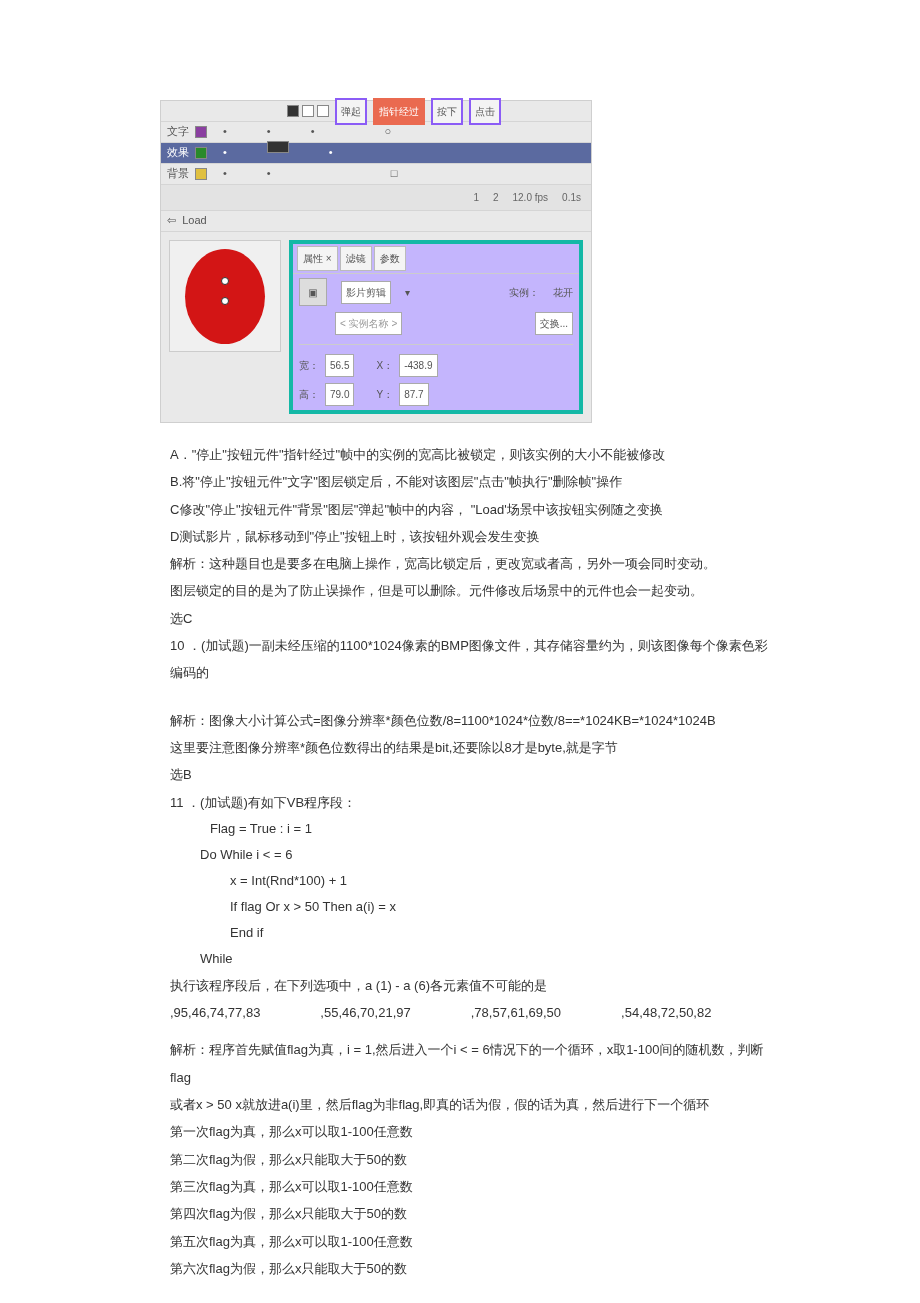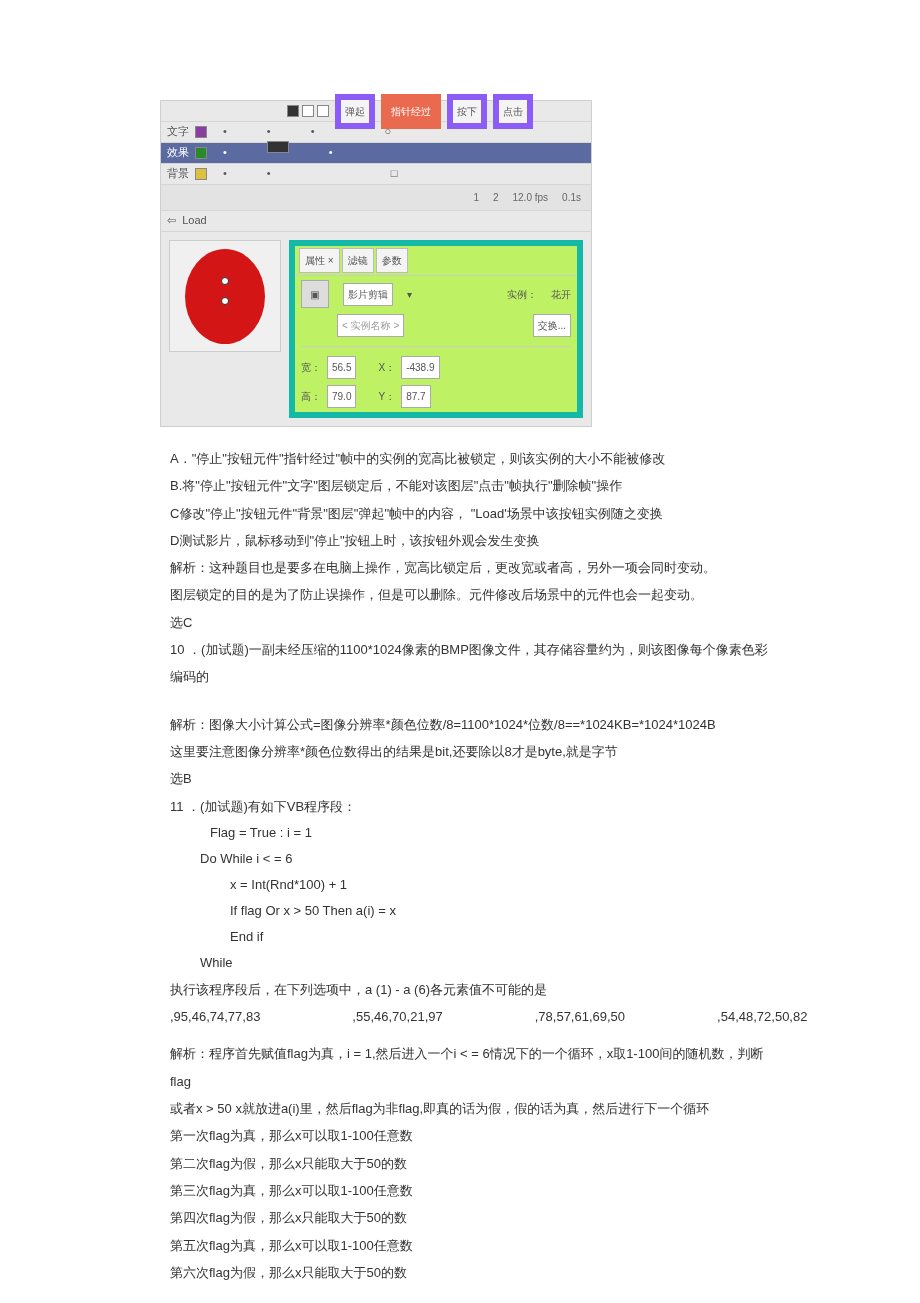--- a/index.html
+++ b/index.html
@@ -30,21 +30,21 @@
     border-bottom: 1px solid #d5d5d5;
     padding: 0 6px;
     gap: 6px;
   }
   .fp-icons { display:flex; gap:3px; margin-left:auto; }
   .sq { width:10px; height:10px; border:1px solid #888; background:#fff; }
   .sq.dark { background:#333; }
   .sq.purple { background:#8a3fa0; }
   .sq.green { background:#2a8a2a; }
   .sq.yellow { background:#e0c040; }
-  .tabbtn { font-size:10px; padding:1px 4px; border:6px solid #8b5cf6; background:#f4f4f4; }
+  .tabbtn { font-size:10px; padding:1px 4px; border:2px solid #8b5cf6; background:#f4f4f4; }
   .tabbtn.active { background:#ea6a50; color:#fff; border-color:#ea6a50; }
   .fp-timeline {
     display:flex; align-items:center; justify-content:flex-end;
     padding:2px 10px; gap:14px; font-size:10px; color:#666;
     border-bottom:1px solid #d5d5d5; background:#e3e3e3;
   }
   .fp-bottom {
     display:flex; gap:8px; padding:8px;
   }
   .oval-box {
@@ -53,34 +53,34 @@
     position:relative; background:#f0f0f0;
   }
   .oval {
     width:80px; height:95px; background:#d31515;
     border-radius:50%; position:relative;
   }
   .oval .pt { position:absolute; width:6px; height:6px; background:#fff; border:1px solid #333; border-radius:50%; }
   .oval .pt1 { top:28px; left:36px; }
   .oval .pt2 { top:48px; left:36px; }
   .prop-panel {
-    flex:1; border:6px solid #14b8a6; background:#bef264;
+    flex:1; border:4px solid #14b8a6; background:#c4b5fd;
     font-size:10px; color:#555;
   }
   .prop-tabs { display:flex; gap:2px; padding:2px 4px; border-bottom:1px solid #ccc; }
   .prop-tabs span { padding:1px 5px; border:1px solid #bbb; background:#f4f4f4; }
   .prop-body { padding:4px 6px; display:flex; flex-wrap:wrap; gap:6px 14px; align-items:center; }
   .thumb { width:26px; height:26px; border:1px solid #aaa; background:#ddd; display:flex; align-items:center; justify-content:center; }
   .sel { border:1px solid #aaa; padding:0 4px; background:#fff; }
   .hr { height:1px; background:#ccc; width:100%; margin:3px 0; }
 
   .para { margin:0; }
   .code-block { margin-left:40px; }
   .code-line { line-height:2.0; }
-  .opts { display:flex; gap:92px; }
+  .opts { display:flex; gap:60px; }
 </style>
 </head>
 <body>
 
 <div class="page">
 
   <div class="flash-panel">
     <div class="fp-row">
       <div class="fp-icons" style="margin-left:120px;">
         <span class="sq dark"></span>

